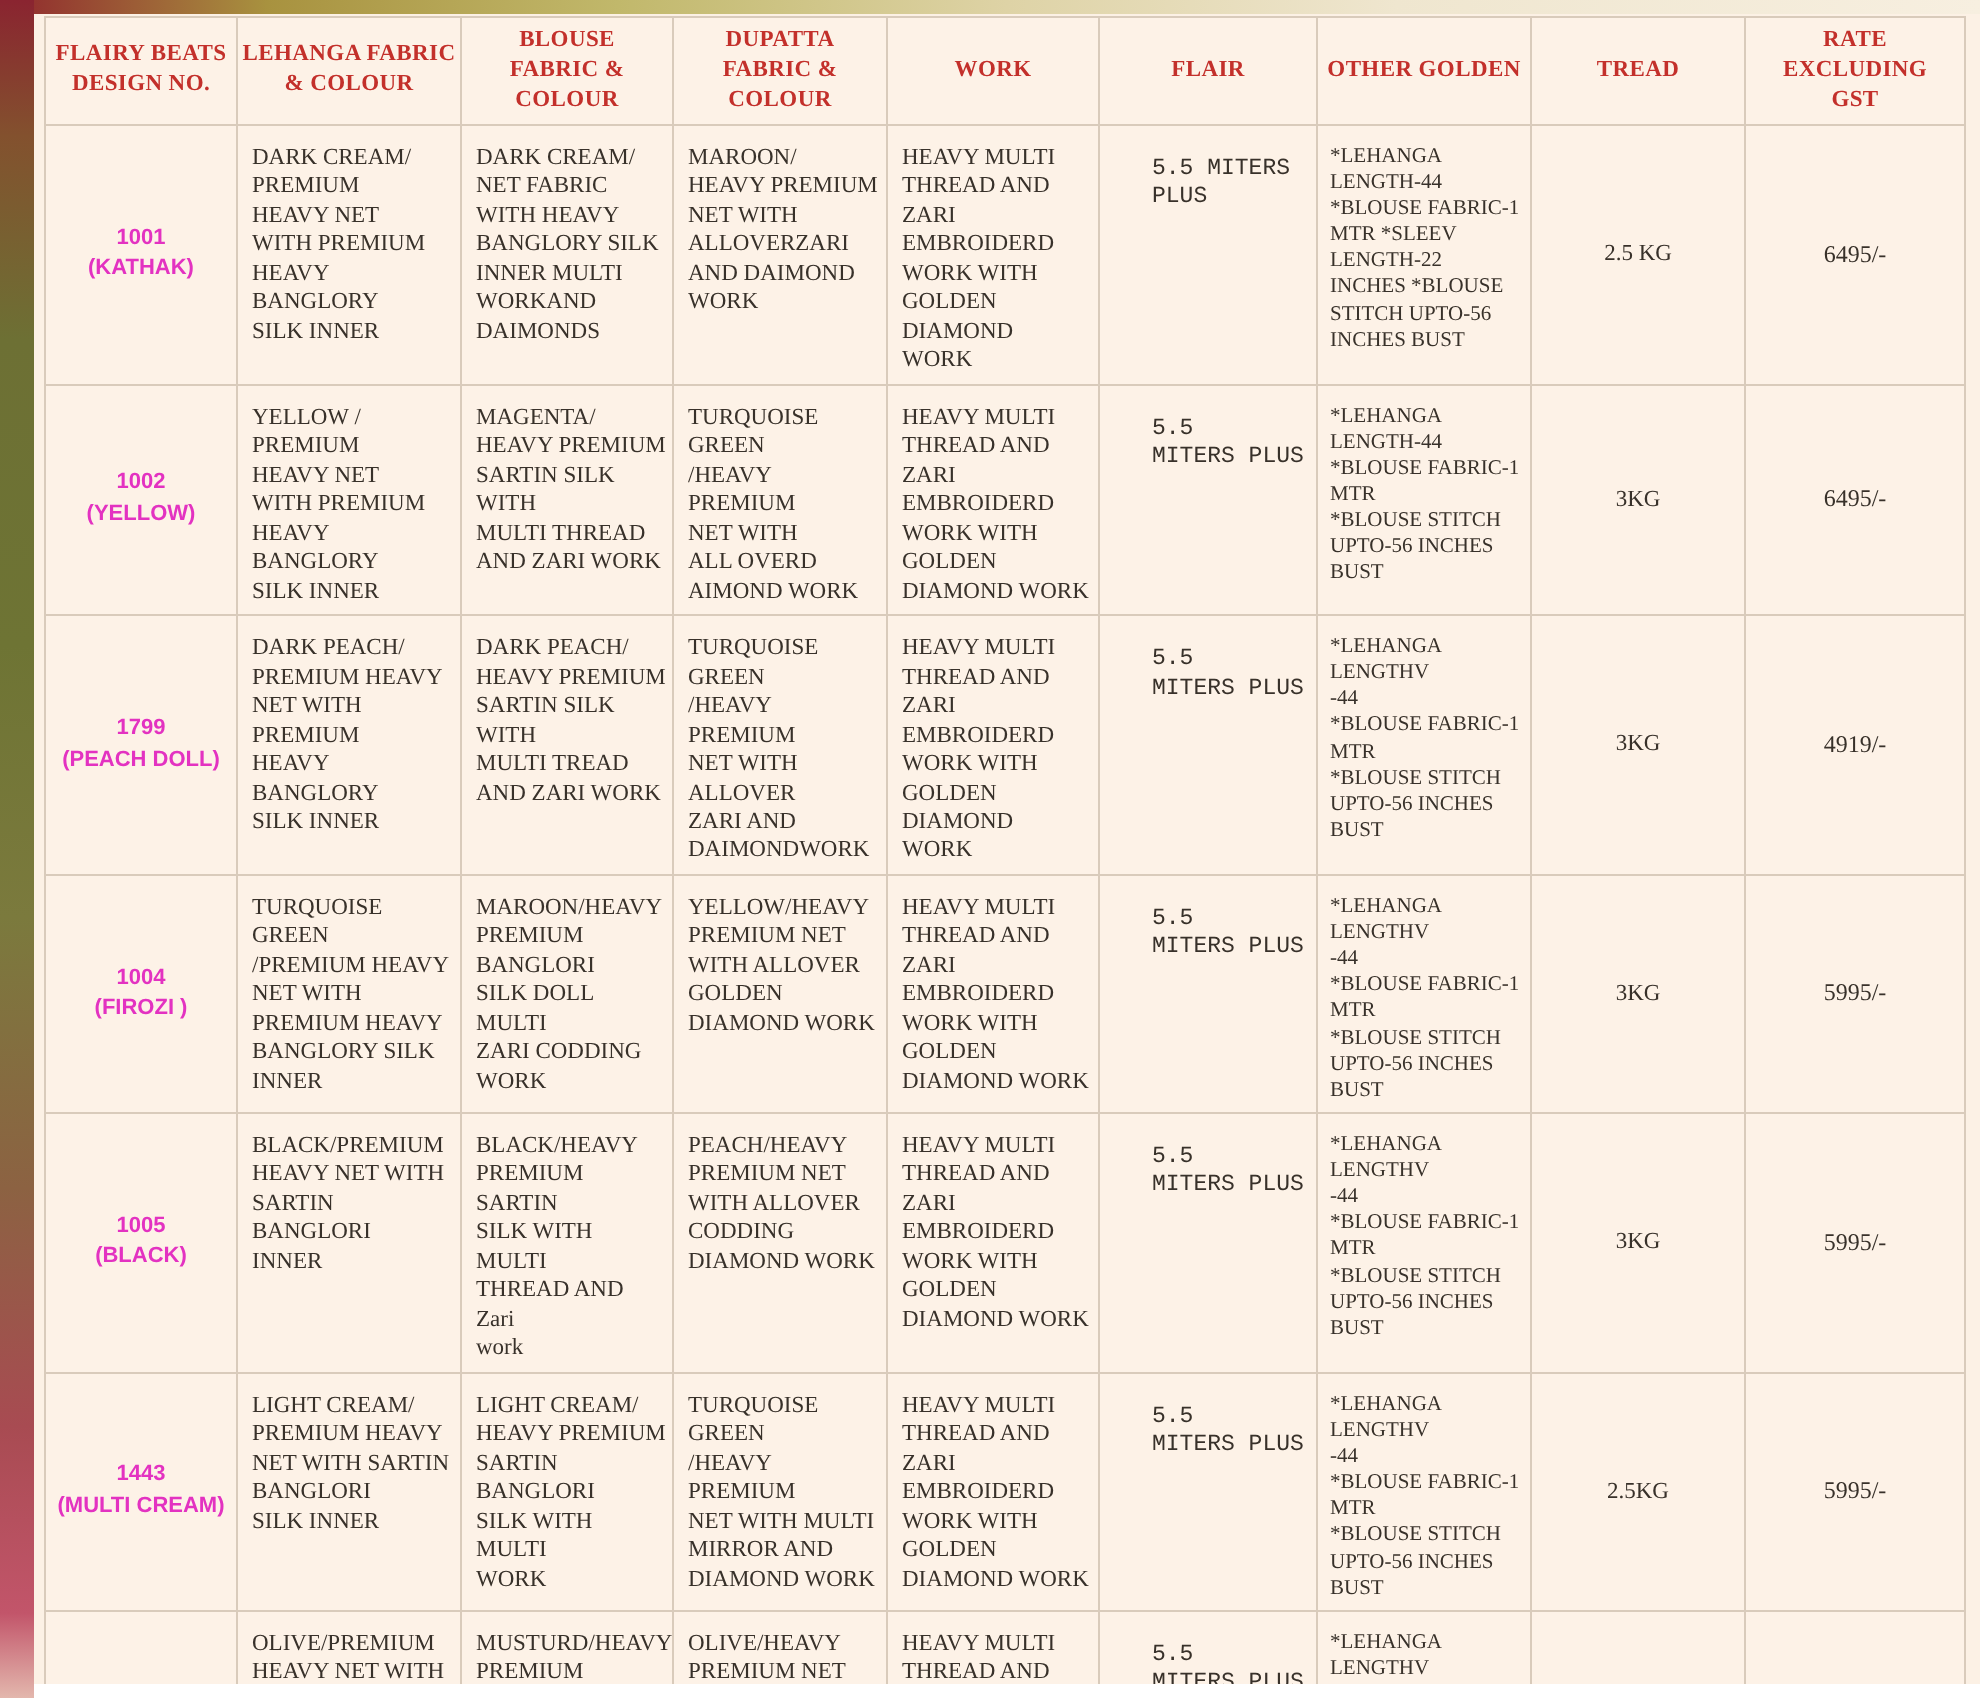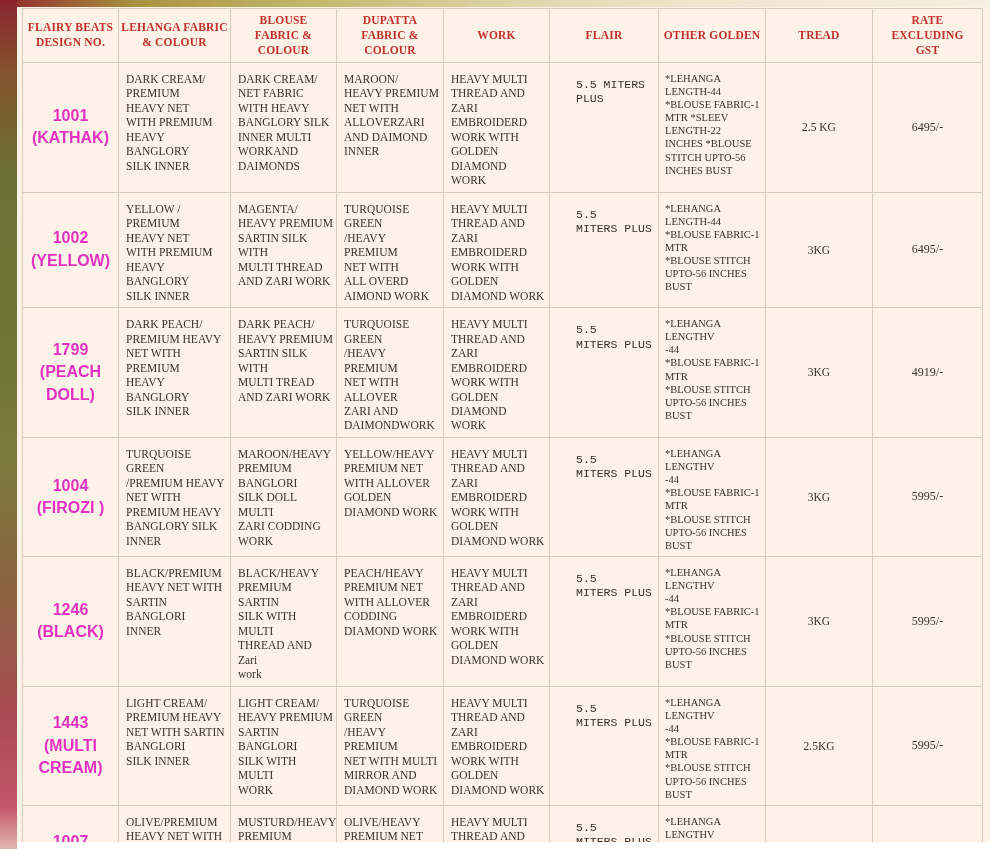--- a/index.html
+++ b/index.html
@@ -43,21 +43,21 @@
     color:#c3302b;font-weight:bold;font-size:11.5px;line-height:1.3;
     text-align:center;vertical-align:middle;padding:4px 2px;
     letter-spacing:.2px;
   }
   .catalogue td{
     color:#38312a;font-size:11.5px;line-height:1.26;
     vertical-align:top;padding:9px 3px 4px 7px;text-align:left;
   }
   td.c-design{
     font-family:"Liberation Sans", sans-serif;font-weight:bold;
-    font-size:16px;line-height:1.4;color:#e332c1;
+    font-size:11px;line-height:1.4;color:#e332c1;
     text-align:center;vertical-align:middle;padding:2px;
   }
   td.c-flair{padding-left:26px;padding-top:15px;font-family:Liberation Mono, monospace;}
   td.c-other{font-size:10.5px;line-height:1.25;padding-top:9px;padding-left:6px;}
   td.c-weight{text-align:center;vertical-align:middle;padding:2px;}
   td.c-rate{text-align:center;vertical-align:middle;padding:2px;font-size:12px;}
 </style>
 </head>
 <body>
 
@@ -112,21 +112,21 @@
 WITH HEAVY
 BANGLORY SILK
 INNER MULTI
 WORKAND
 DAIMONDS</td>
       <td class="c-dupatta">MAROON/
 HEAVY PREMIUM
 NET WITH
 ALLOVERZARI
 AND DAIMOND
-INNER</td>
+WORK</td>
       <td class="c-work">HEAVY MULTI
 THREAD AND
 ZARI EMBROIDERD
 WORK WITH
 GOLDEN
 DIAMOND
 WORK</td>
       <td class="c-flair">5.5 MITERS
 PLUS</td>
       <td class="c-other">*LEHANGA
@@ -243,21 +243,21 @@
       <td class="c-other">*LEHANGA LENGTHV
 -44
 *BLOUSE FABRIC-1
 MTR
 *BLOUSE STITCH
 UPTO-56 INCHES BUST</td>
       <td class="c-weight">3KG</td>
       <td class="c-rate">5995/-</td>
     </tr>
     <tr style="height:105px">
-      <td class="c-design">1246
+      <td class="c-design">1005
 (BLACK)</td>
       <td class="c-lehanga">BLACK/PREMIUM
 HEAVY NET WITH
 SARTIN BANGLORI
 INNER</td>
       <td class="c-blouse">BLACK/HEAVY
 PREMIUM SARTIN
 SILK WITH MULTI
 THREAD AND Zari
 work</td>

